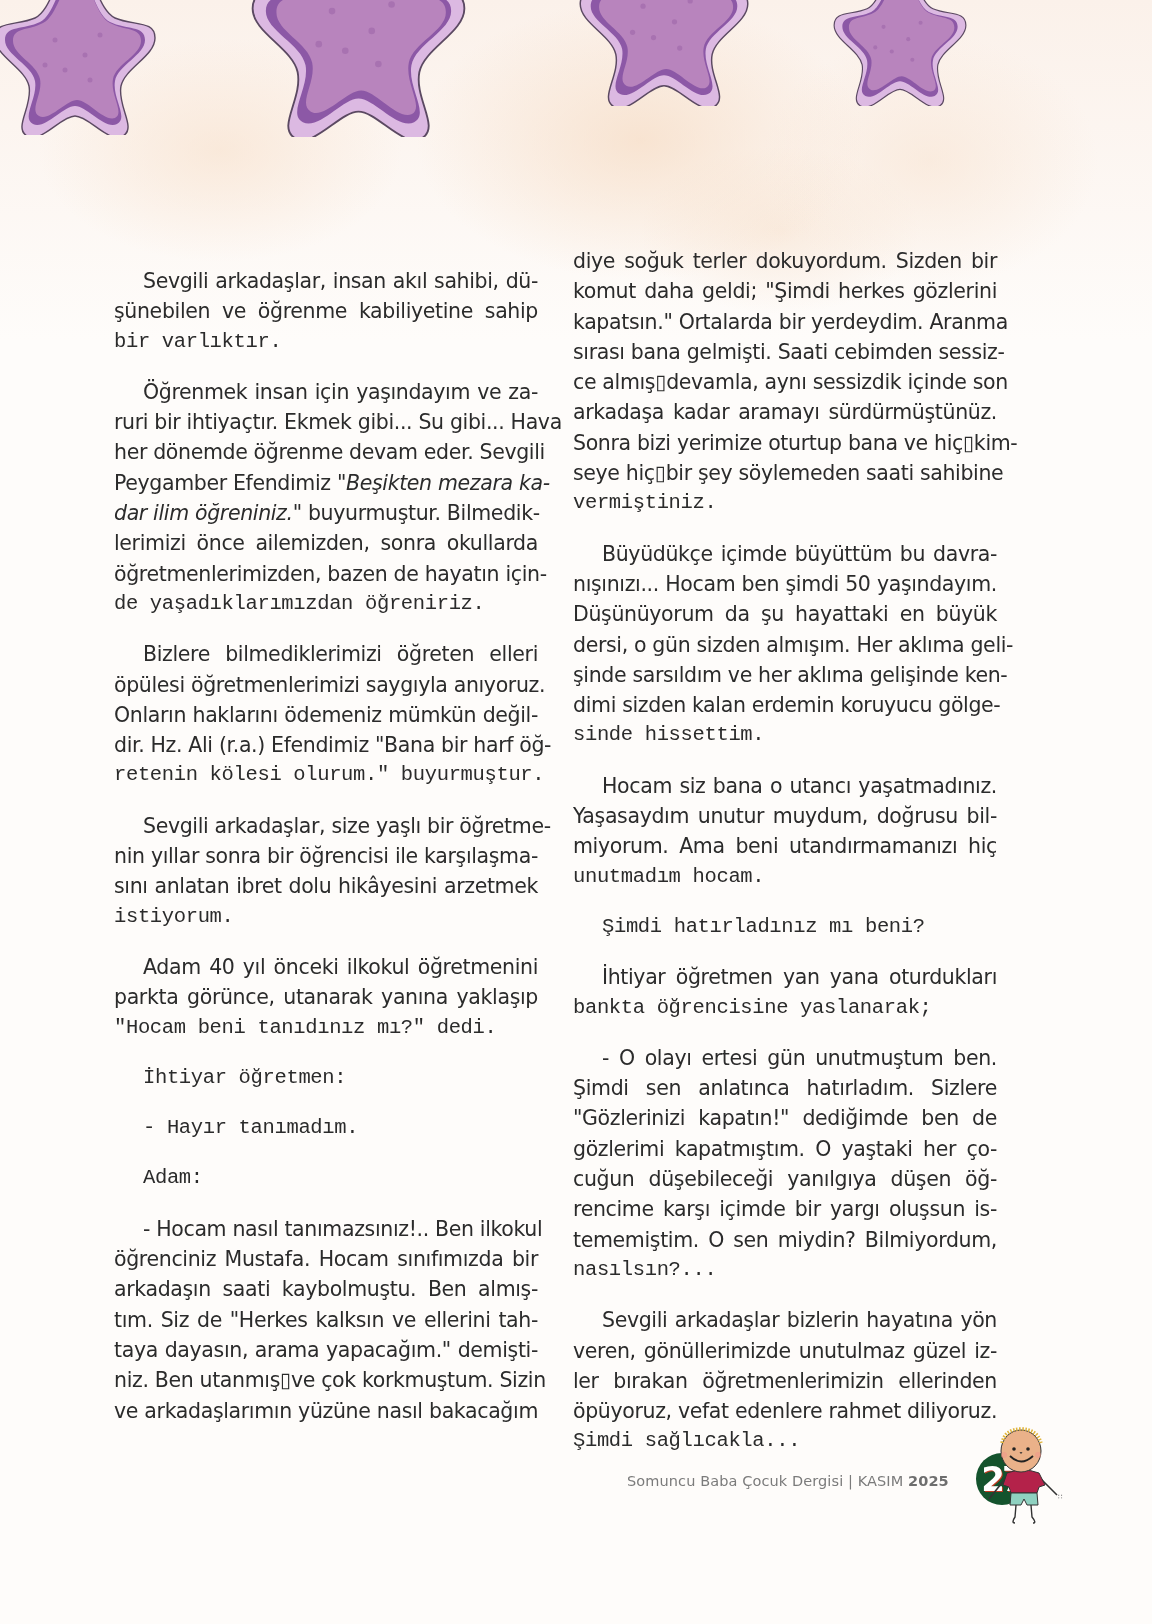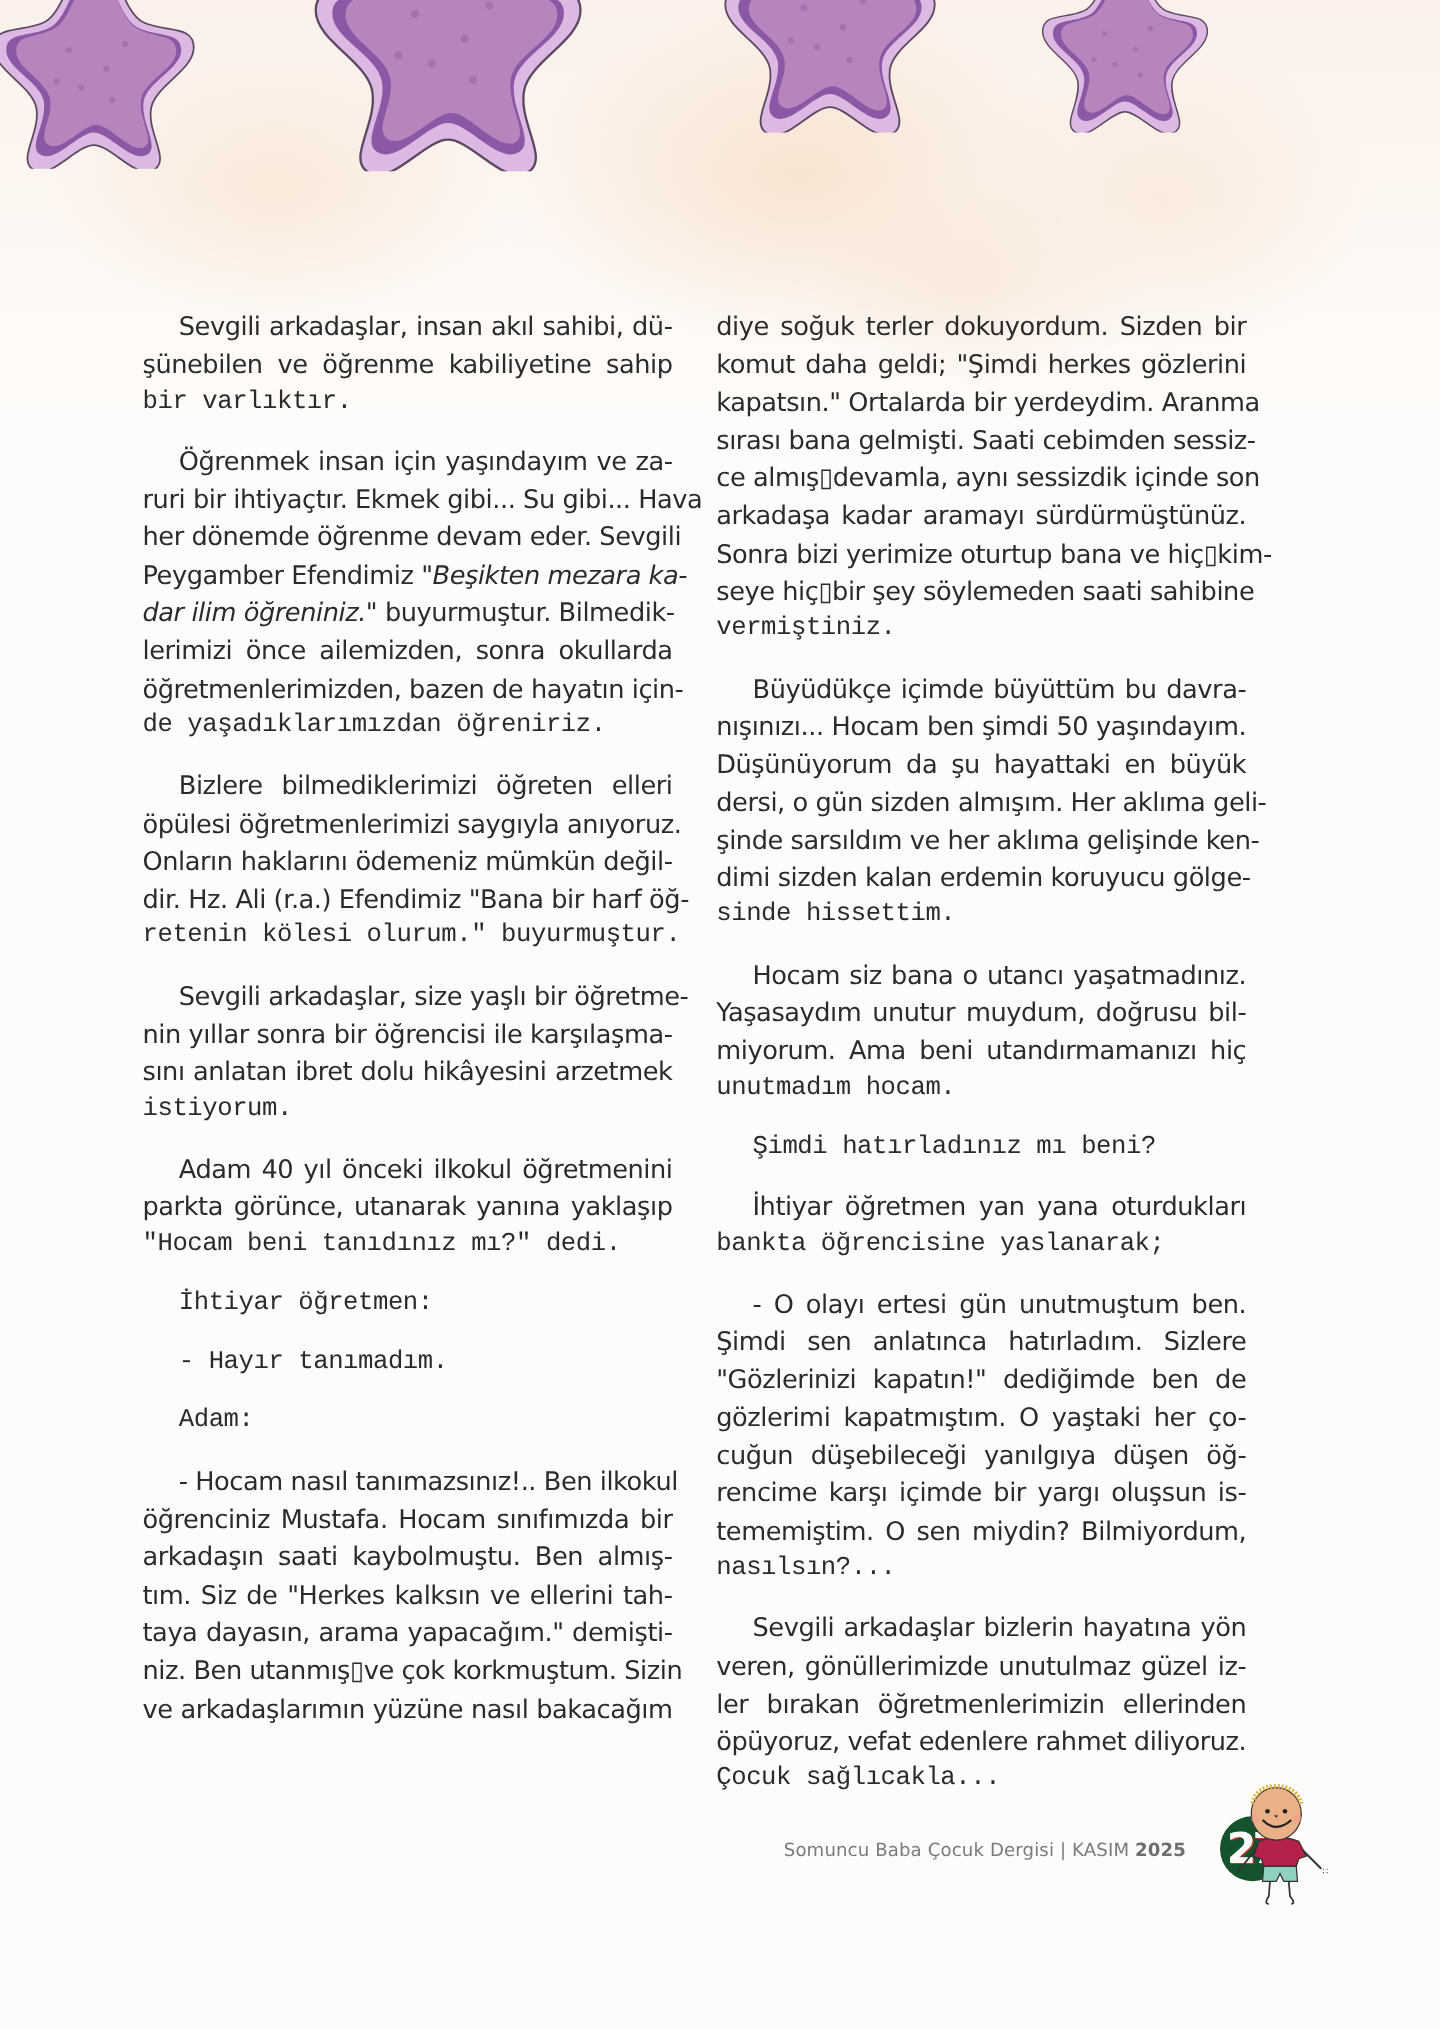--- a/index.html
+++ b/index.html
@@ -23,21 +23,21 @@
   .col.left { left: 114px; }
   .col.right { left: 573px; }
   .para { margin: 0 0 17px 0; }
   .line {
     display: block; height: 30.3px; line-height: 30.3px;
     font-size: 20.5px; letter-spacing: -0.35px;
     text-align: justify; text-align-last: justify; white-space: nowrap;
     overflow: visible;
   }
   .line.last { text-align-last: left; font-family: Liberation Mono, monospace; }
-  .line.indent { text-indent: 29px; }
+  .line.indent { text-indent: 29px; margin-top: 20px; }
   .line .it { font-style: italic; }
   .footer-text {
     position: absolute; left: 627px; top: 1473px; font-size: 14.5px; color: #7b7b7b;
     letter-spacing: 0.1px;
   }
   .footer-text b { font-weight: bold; color: #6e6e6e; }
   .page-badge {
     position: absolute; left: 940px; top: 1453px; width: 52px; height: 52px; border-radius: 50%;
     background: #14532d; color: #fff; font-weight: bold; font-size: 34px;
     line-height: 52px; text-align: center; letter-spacing: -3px;
@@ -171,21 +171,21 @@
     <span class="line">cuğun düşebileceği yanılgıya düşen öğ-</span>
     <span class="line">rencime karşı içimde bir yargı oluşsun is-</span>
     <span class="line">tememiştim. O sen miydin? Bilmiyordum,</span>
     <span class="line last">nasılsın?...</span>
   </div>
   <div class="para">
     <span class="line indent">Sevgili arkadaşlar bizlerin hayatına yön</span>
     <span class="line">veren, gönüllerimizde unutulmaz güzel iz-</span>
     <span class="line">ler bırakan öğretmenlerimizin ellerinden</span>
     <span class="line">öpüyoruz, vefat edenlere rahmet diliyoruz.</span>
-    <span class="line last">Çocuk sağlıcakla...</span>
+    <span class="line last">Şimdi sağlıcakla...</span>
   </div>
 </div>
 
 <div class="footer-text">
   <span>Somuncu Baba Çocuk Dergisi | KASIM</span>
   <b>2025</b>
 </div>
 <div class="page-badge">27</div>
 
 <svg class="boy" width="82" height="100" viewBox="0 0 82 100">

